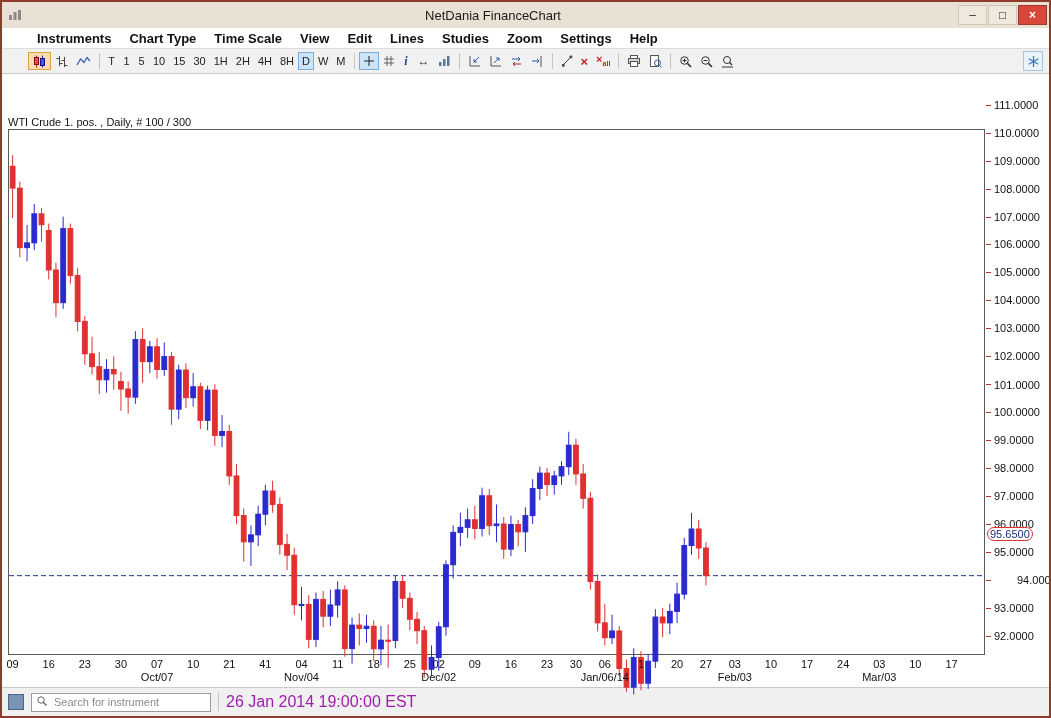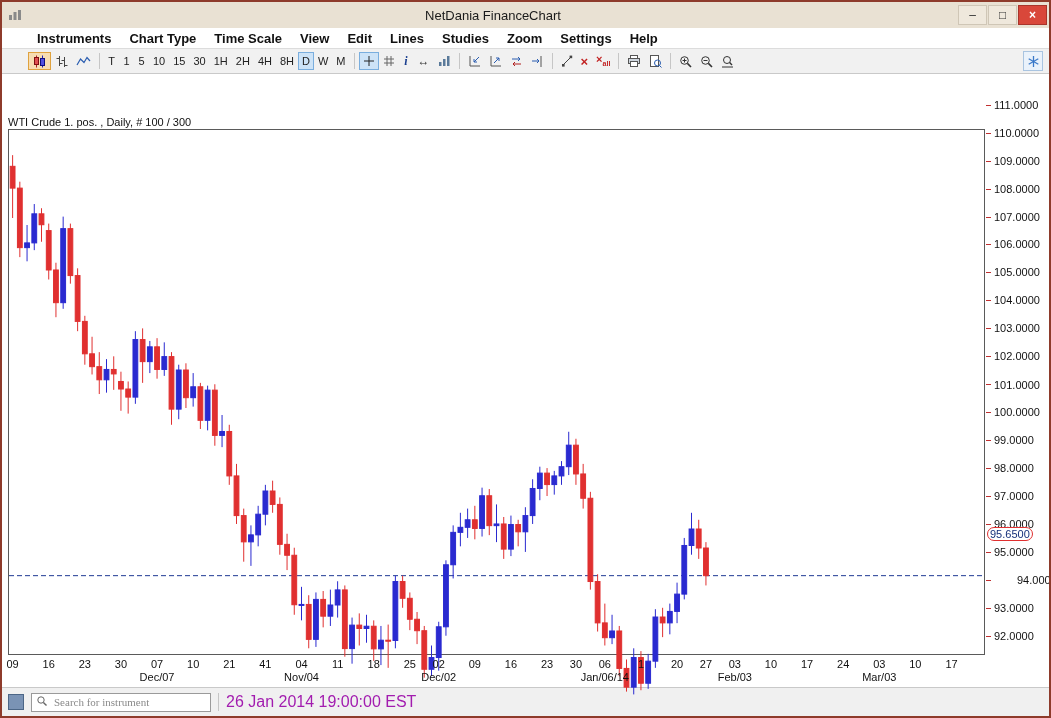--- a/index.html
+++ b/index.html
@@ -48,21 +48,21 @@
   .ytick{position:absolute;left:1px;width:5px;height:1px;background:#c03030;}
   .pricebox{position:absolute;left:2px;transform:translateY(-50%);border:1px solid #e03030;background:#fff;
             color:#16307a;padding:0 2px;font-size:11px;white-space:nowrap;}
   
   .statusbar{height:28px;flex:0 0 auto;background:#f0f0f0;border-top:1px solid #c9c9c9;
              display:flex;align-items:center;padding:0 6px;gap:7px;}
   .grip{width:14px;height:14px;background:#7a93b5;border:1px solid #4c6686;flex:0 0 auto;}
   .searchbox{display:flex;align-items:center;width:180px;height:19px;background:#fff;border:1px solid #9a9a9a;
              padding:0 4px;gap:4px;box-sizing:border-box;}
   .searchbox input{border:none;outline:none;flex:1;font-size:11px;min-width:0;background:transparent;
-                   font-family:Liberation Serif, serif;color:#333;}
+                   font-family:Liberation Sans, sans-serif;color:#333;}
   .searchbox input::placeholder{color:#8a8a8a;}
   .status-sep{width:1px;height:18px;background:#c5c5c5;}
   .timestamp{font-weight:normal;font-size:16px;color:#a21caf;white-space:nowrap;}
 </style>
 </head>
 <body>
 
 <div class="window">
 
   <div class="titlebar">
@@ -484,21 +484,21 @@
           <span class="xlab" style="left: 632.944px;">1</span>
           <span class="xlab" style="left: 669.056px;">20</span>
           <span class="xlab" style="left: 697.944px;">27</span>
           <span class="xlab" style="left: 726.833px;">03</span>
           <span class="xlab" style="left: 762.944px;">10</span>
           <span class="xlab" style="left: 799.056px;">17</span>
           <span class="xlab" style="left: 835.167px;">24</span>
           <span class="xlab" style="left: 871.278px;">03</span>
           <span class="xlab" style="left: 907.389px;">10</span>
           <span class="xlab" style="left: 943.5px;">17</span>
-          <span class="mlab" style="left: 149.056px;">Dec/07</span>
+          <span class="mlab" style="left: 149.056px;">Oct/07</span>
           <span class="mlab" style="left: 293.5px;">Nov/04</span>
           <span class="mlab" style="left: 430.722px;">Dec/02</span>
           <span class="mlab" style="left: 596.833px;">Jan/06/14</span>
           <span class="mlab" style="left: 726.833px;">Feb/03</span>
           <span class="mlab" style="left: 871.278px;">Mar/03</span>
         </div>
     </div>
     <div class="ycol" id="ycol">
         <div class="ytick" style="top: 30.7647px;"></div>
         <div class="ylab" style="top: 30.7647px;">111.0000</div>

